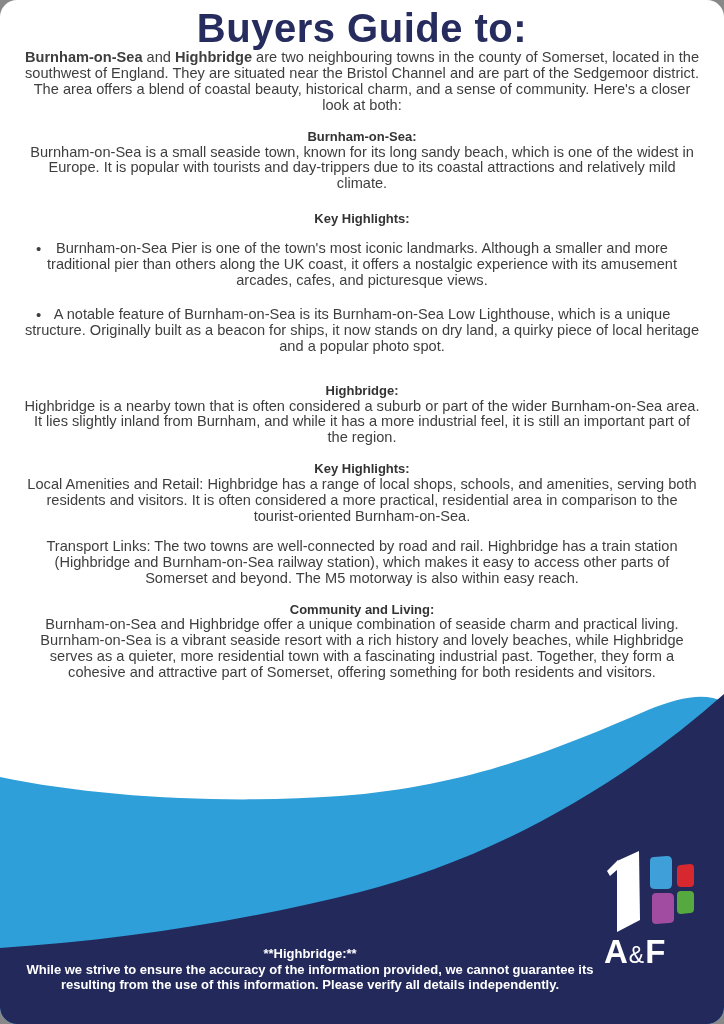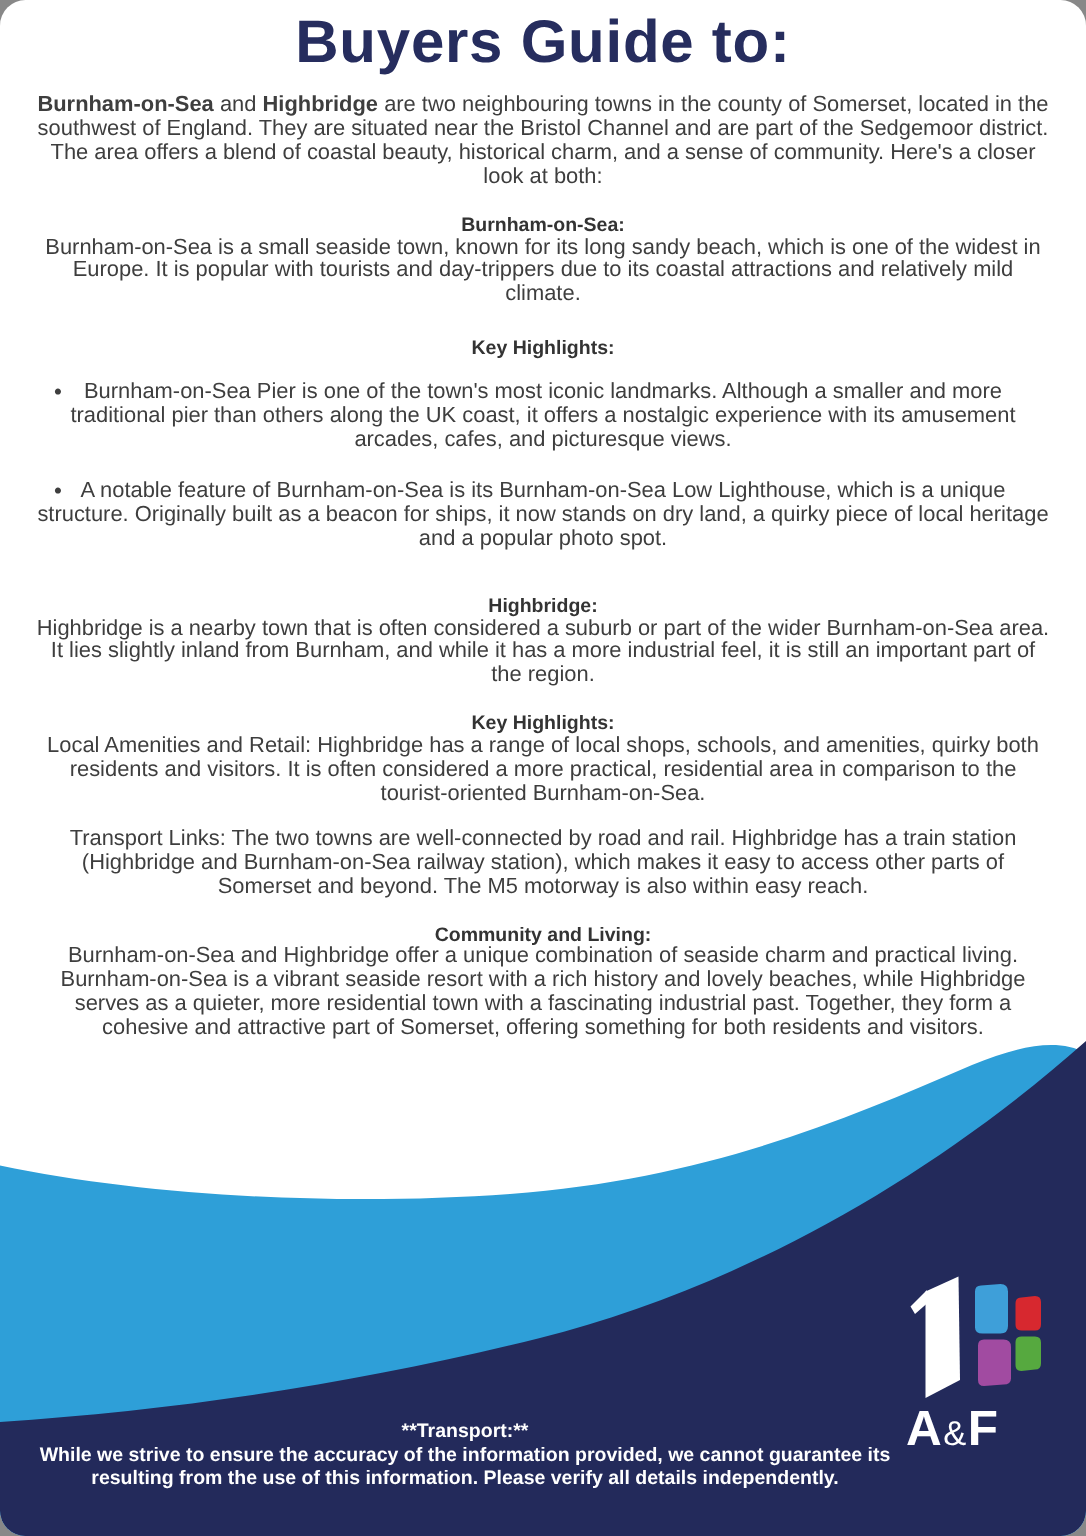--- a/index.html
+++ b/index.html
@@ -34,21 +34,21 @@
     line-height:30px;
     font-weight:500;
     color:#44a9dc;
   }
   .body-text{
     font-size:14.6px;
     line-height:15.9px;
     color:#3e3e3e;
   }
   p{margin:0;}
-  .intro{margin-top:13px;}
+  .intro{}
   .sec-heading{
     margin:15px 0 0;
     font-size:13px;
     line-height:15.9px;
     font-weight:700;
     color:#333333;
   }
   .sec-heading.gap-large{margin-top:28px;}
   .bullets{margin-top:14px;}
   .bullet{position:relative;margin-top:18px;}
@@ -123,34 +123,34 @@
       <div class="bullet">
         <span class="dot">•</span>
         <p class="body-text">A notable feature of Burnham-on-Sea is its Burnham-on-Sea Low Lighthouse, which is a unique structure. Originally built as a beacon for ships, it now stands on dry land, a quirky piece of local heritage and a popular photo spot.</p>
       </div>
     </div>
 
     <h3 class="sec-heading gap-large">Highbridge:</h3>
     <p class="body-text">Highbridge is a nearby town that is often considered a suburb or part of the wider Burnham-on-Sea area. It lies slightly inland from Burnham, and while it has a more industrial feel, it is still an important part of the region.</p>
 
     <h3 class="sec-heading">Key Highlights:</h3>
-    <p class="body-text">Local Amenities and Retail: Highbridge has a range of local shops, schools, and amenities, quirky both residents and visitors. It is often considered a more practical, residential area in comparison to the tourist-oriented Burnham-on-Sea.</p>
+    <p class="body-text">Local Amenities and Retail: Highbridge has a range of local shops, schools, and amenities, serving both residents and visitors. It is often considered a more practical, residential area in comparison to the tourist-oriented Burnham-on-Sea.</p>
     <p class="body-text para-gap">Transport Links: The two towns are well-connected by road and rail. Highbridge has a train station (Highbridge and Burnham-on-Sea railway station), which makes it easy to access other parts of Somerset and beyond. The M5 motorway is also within easy reach.</p>
 
     <h3 class="sec-heading">Community and Living:</h3>
     <p class="body-text">Burnham-on-Sea and Highbridge offer a unique combination of seaside charm and practical living. Burnham-on-Sea is a vibrant seaside resort with a rich history and lovely beaches, while Highbridge serves as a quieter, more residential town with a fascinating industrial past. Together, they form a cohesive and attractive part of Somerset, offering something for both residents and visitors.</p>
   </div>
 
   <svg class="waves" viewBox="0 0 724 334" preserveAspectRatio="none" aria-hidden="true">
     <path d="M0,87 C100,108 230,114 340,106 C470,96 560,58 648,20 C680,7 705,2 724,12 L724,334 L0,334 Z" fill="#2e9fd8"></path>
     <path d="M0,258 C120,250 240,232 360,202 C480,172 610,105 724,4 L724,334 L0,334 Z" fill="#232a5b"></path>
   </svg>
 
   <div class="disclaimer">
-    <div>**Transport:**</div>
+    <div>**Highbridge:**</div>
     <div>While we strive to ensure the accuracy of the information provided, we cannot guarantee its</div>
     <div>resulting from the use of this information. Please verify all details independently.</div>
   </div>
 
   <div class="logo">
     <svg width="100" height="88" viewBox="0 0 100 88" aria-hidden="true">
 
       <path d="M3,27 L14,16 L14,25 L6,32 Z" fill="#ffffff"></path>
       <path d="M13,17 L35,7 L36,76 L13,88 Z" fill="#ffffff"></path>
 

